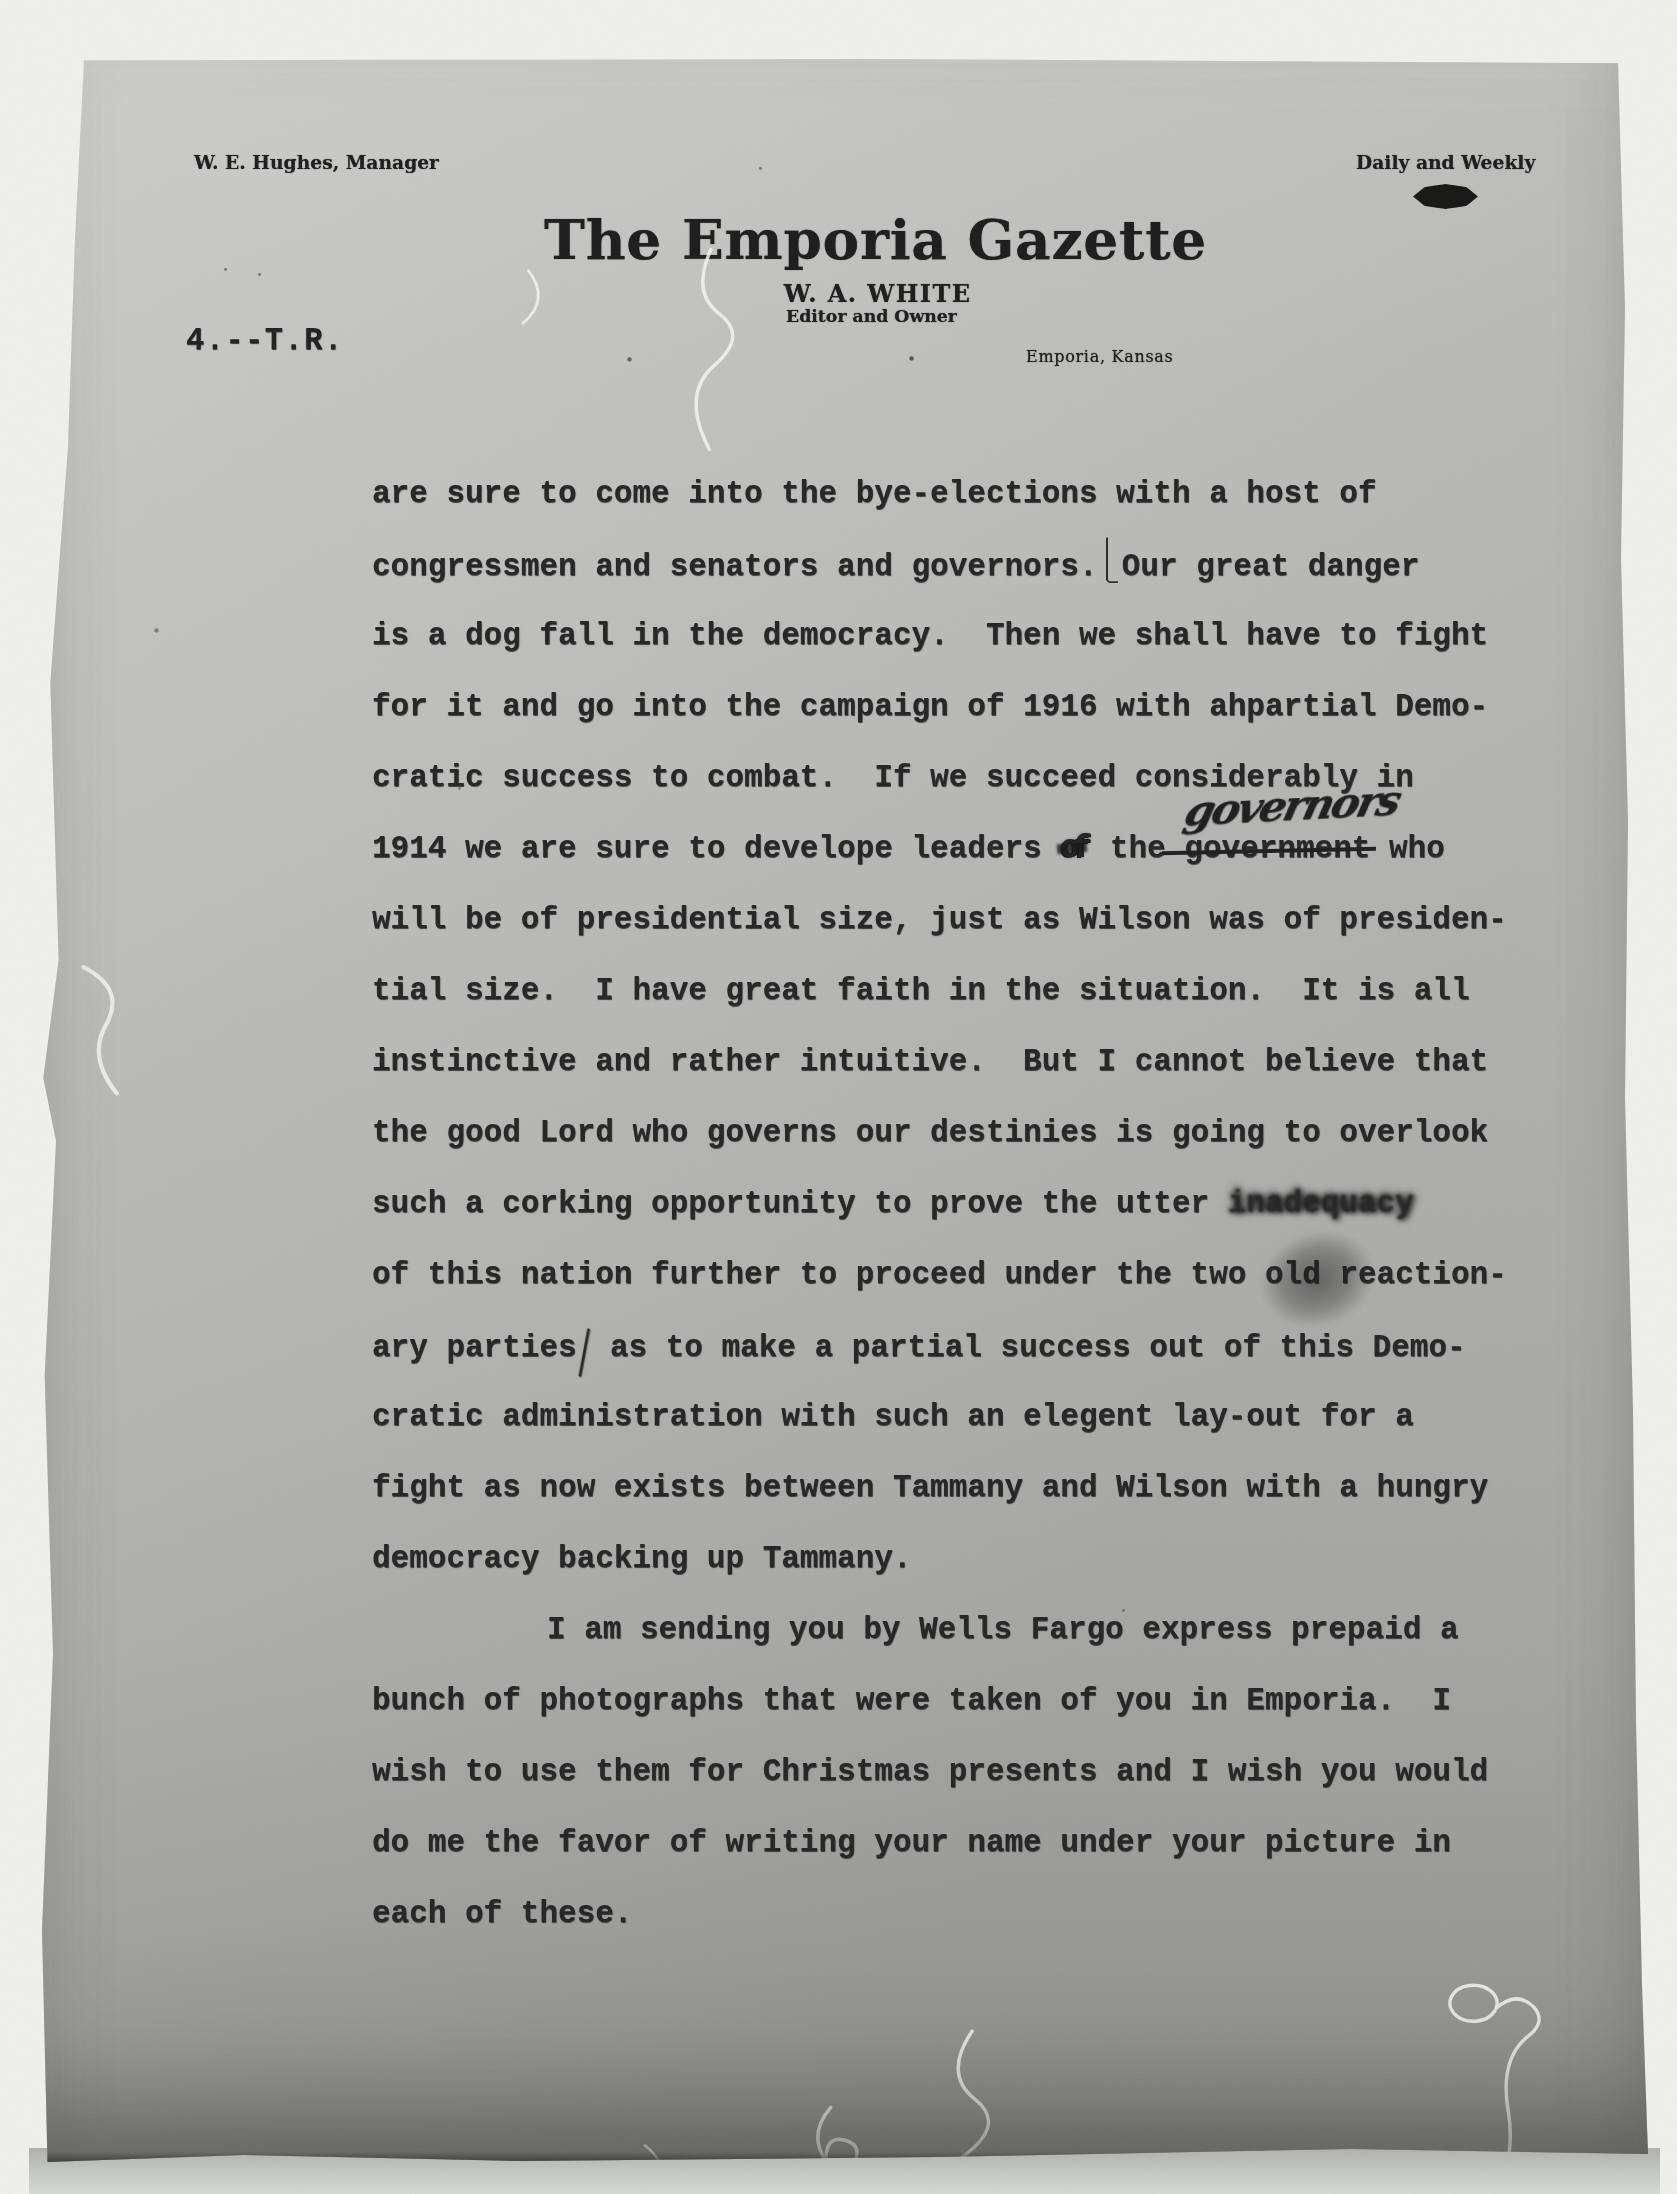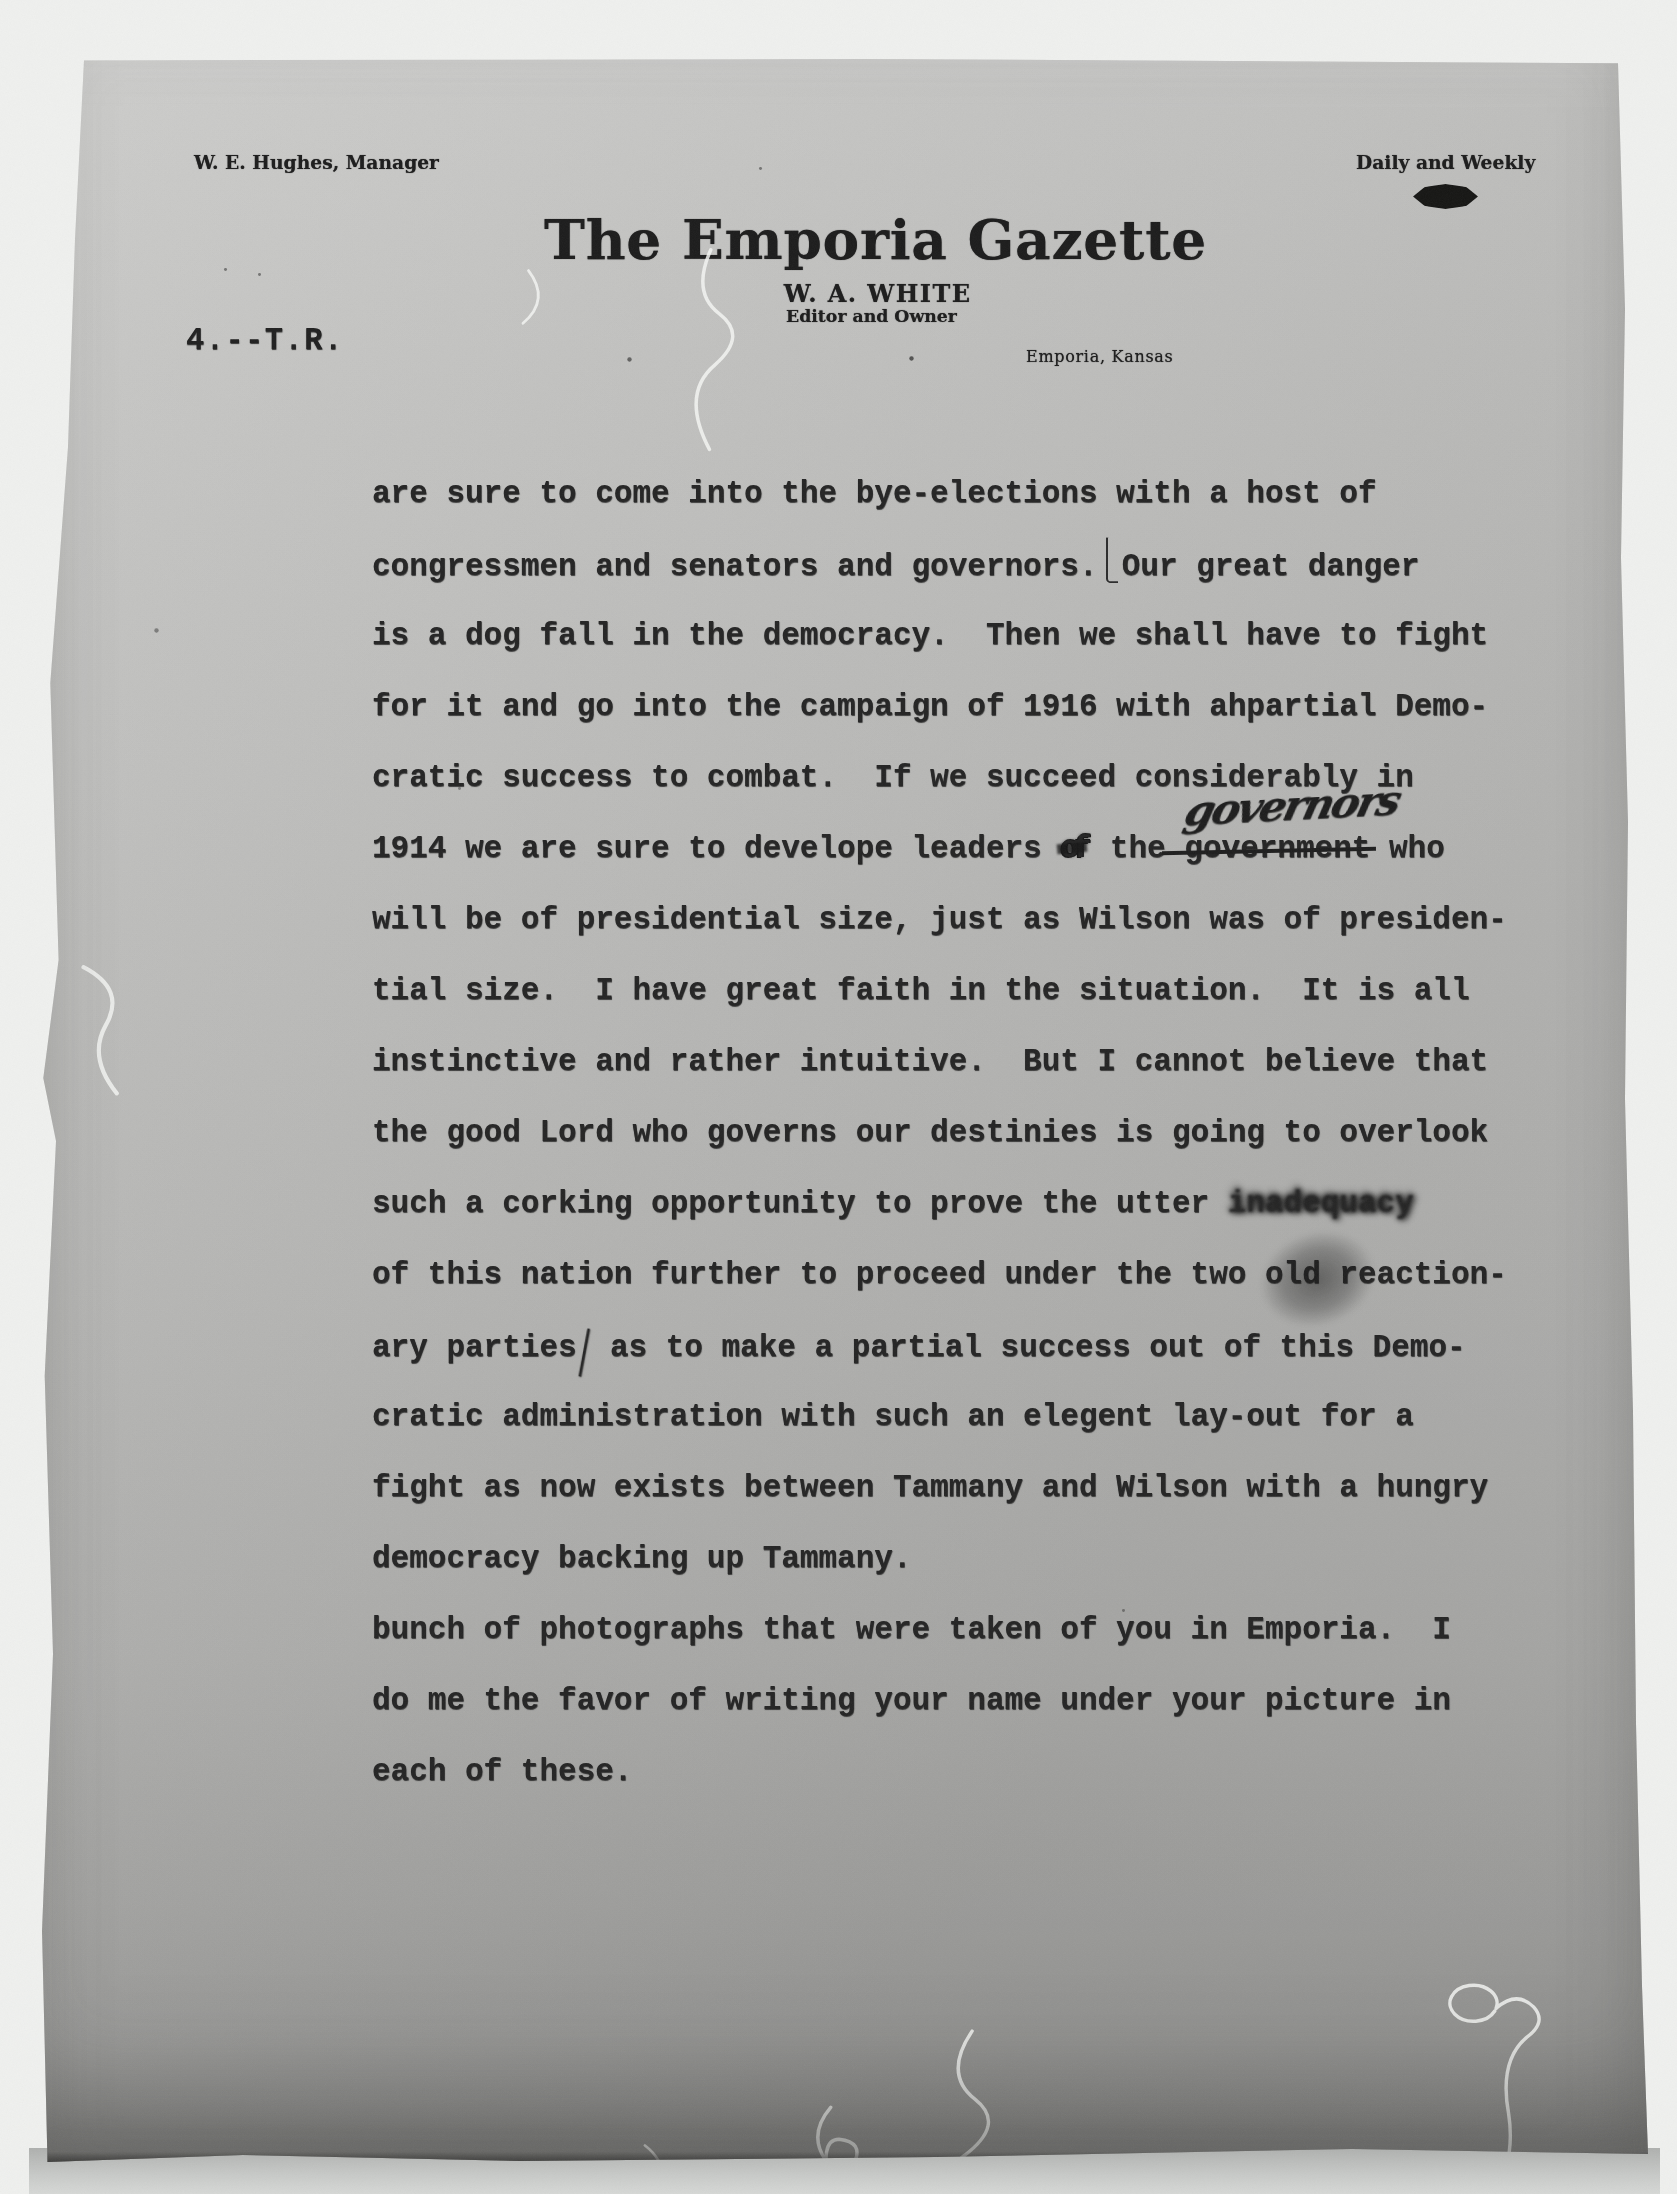--- a/index.html
+++ b/index.html
@@ -159,21 +159,23 @@
       <div class="typed-line"><span>will be of presidential size, just as Wilson was of presiden-</span></div>
       <div class="typed-line"><span>tial size.  I have great faith in the situation.  It is all</span></div>
       <div class="typed-line"><span>instinctive and rather intuitive.  But I cannot believe that</span></div>
       <div class="typed-line"><span>the good Lord who governs our destinies is going to overlook</span></div>
       <div class="typed-line"><span>such a corking opportunity to prove the utter </span><span class="smudge">inadequacy</span></div>
       <div class="typed-line"><span>of this nation further to proceed under the two old reaction-</span></div>
       <div class="typed-line"><span>ary parties</span><span class="hand-slash">/</span><span> as to make a partial success out of this Demo-</span></div>
       <div class="typed-line"><span>cratic administration with such an elegent lay-out for a</span></div>
       <div class="typed-line"><span>fight as now exists between Tammany and Wilson with a hungry</span></div>
       <div class="typed-line"><span>democracy backing up Tammany.</span></div>
+      <div class="typed-line indent"><span>I am sending you by Wells Fargo express prepaid a</span></div>
       <div class="typed-line"><span>bunch of photographs that were taken of you in Emporia.  I</span></div>
+      <div class="typed-line"><span>wish to use them for Christmas presents and I wish you would</span></div>
       <div class="typed-line"><span>do me the favor of writing your name under your picture in</span></div>
       <div class="typed-line"><span>each of these.</span></div>
     </div>
 
   <div class="ink-smudge"></div>
   <div class="specks"></div>
 
   <svg class="creases" width="1615" height="2104" viewBox="0 0 2330 3035">
     <path d="M975,275 q-28,62 12,92 q42,32 -6,74 q-50,42 -8,122" stroke-width="5"></path>
     <path d="M712,305 q32,42 -8,76" stroke-width="4"></path>

